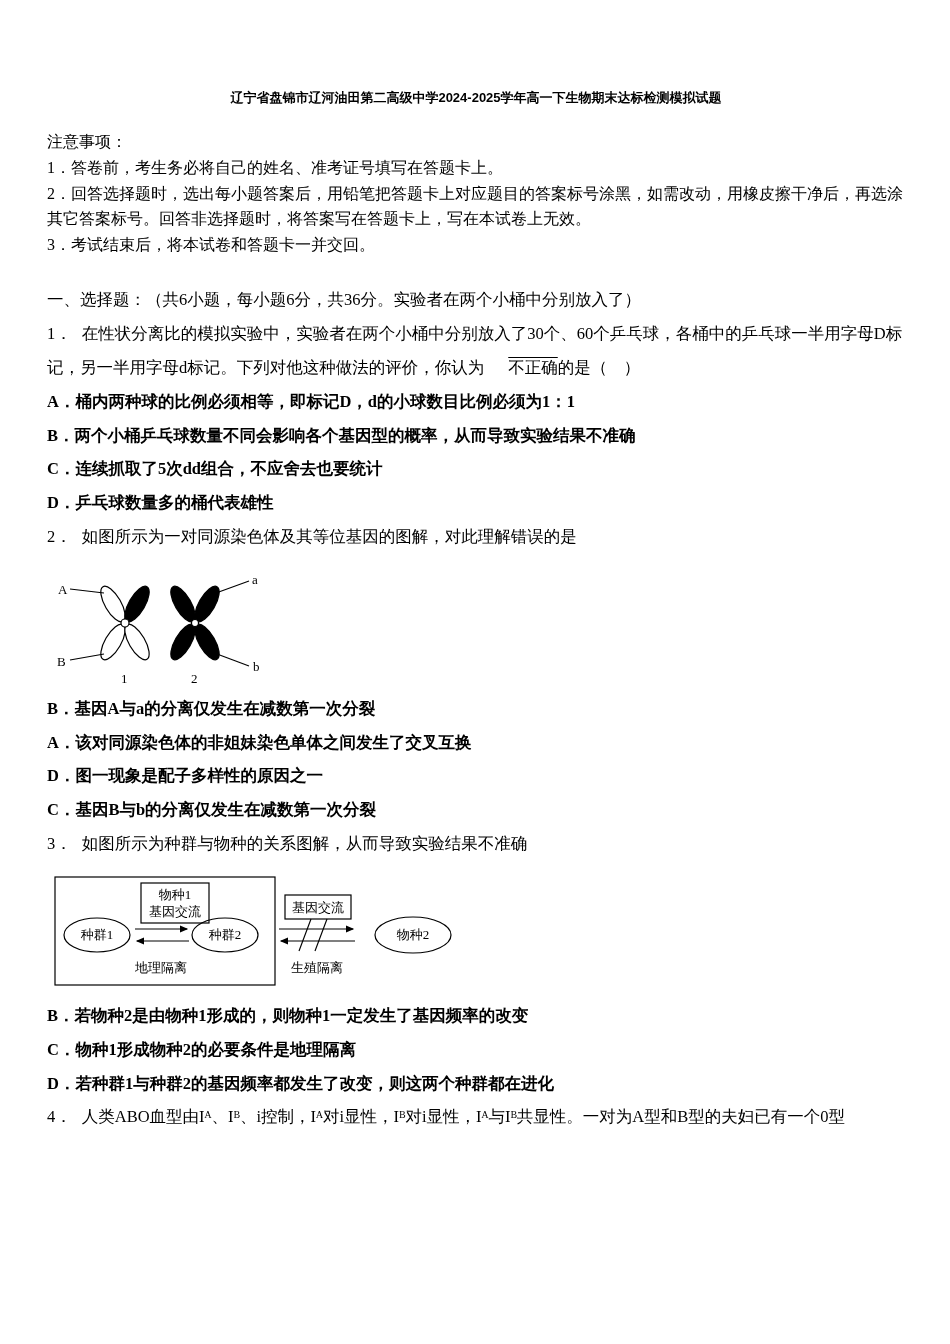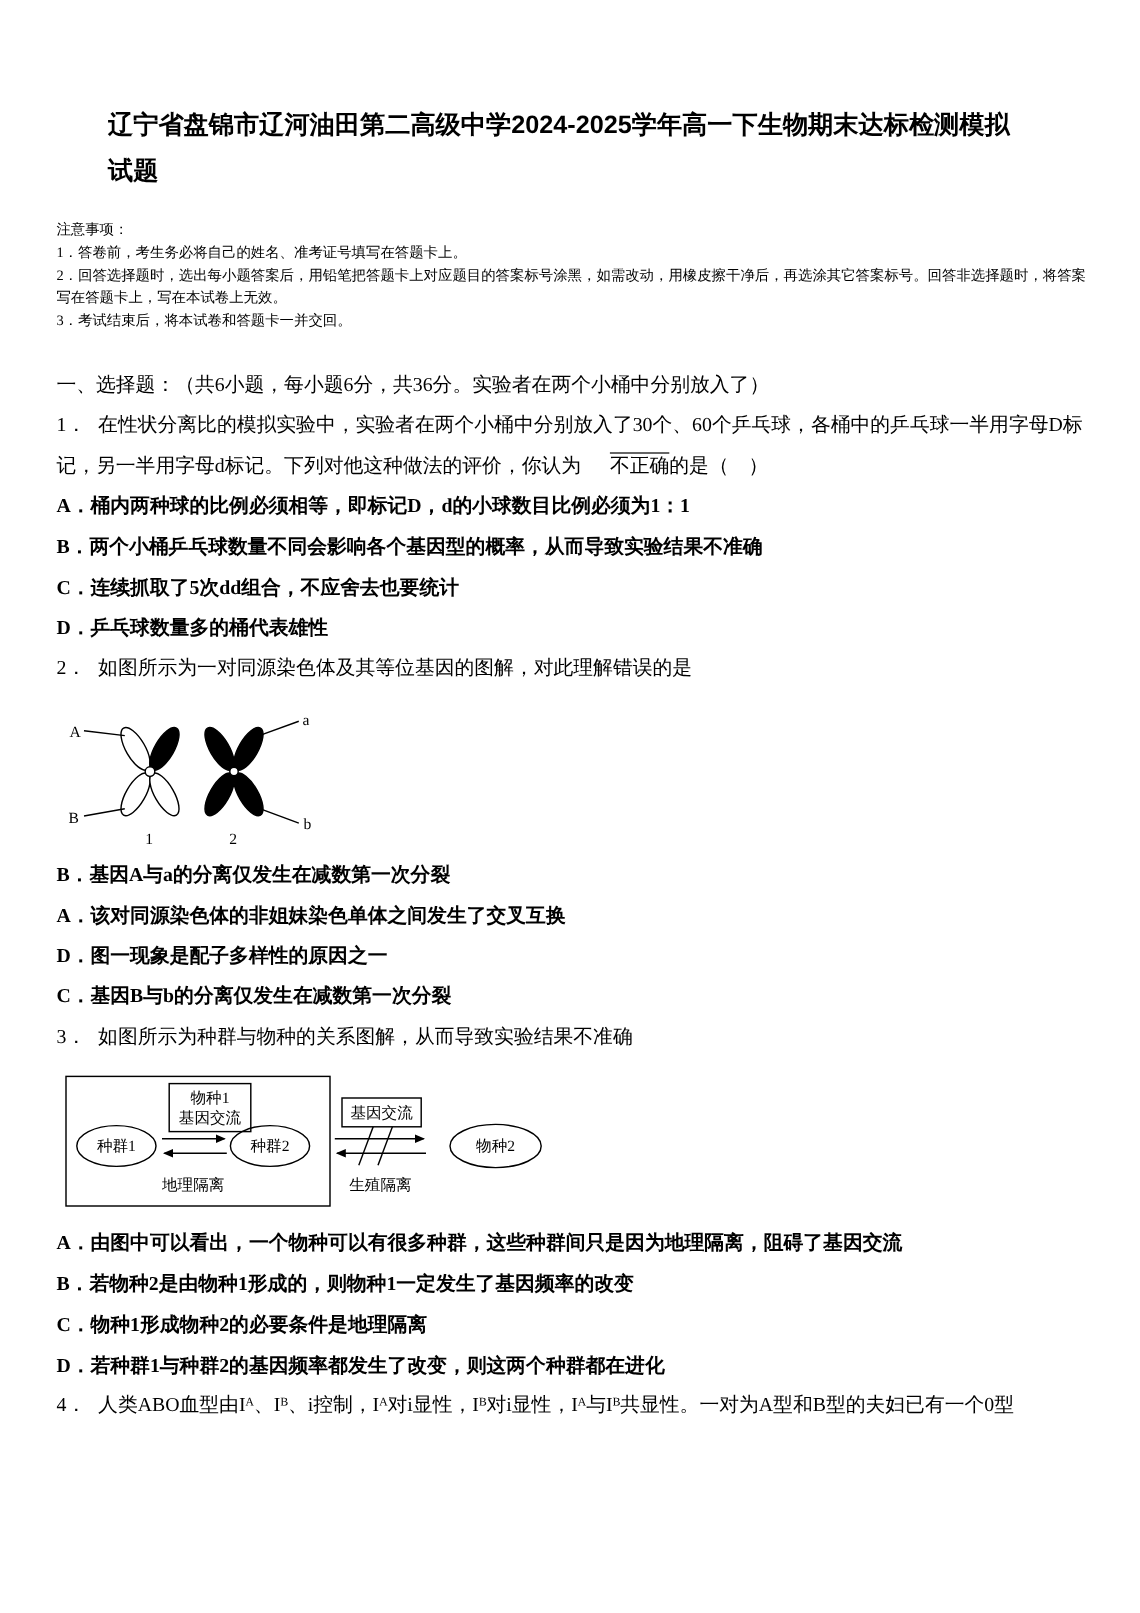--- a/index.html
+++ b/index.html
@@ -9,28 +9,28 @@
     min-height: 1344px;
     margin: 0 auto;
     background: #ffffff;
     color: #000000;
     padding: 86px 45px 40px 47px;
     font-family: "Liberation Serif", "DejaVu Serif", serif;
     font-size: 16.5px;
   }
   .title {
     font-family: "Liberation Sans", "DejaVu Sans", sans-serif;
-    font-size: 21px;
+    font-size: 13px;
     font-weight: 700;
-    text-align: left;
+    text-align: center;
     line-height: 1.8;
     max-width: 772px;
     margin: 0 auto 20px auto;
   }
-  .notice { margin-bottom: 26px; font-size: 12px; }
+  .notice { margin-bottom: 26px; font-size: 16px; }
   .notice-heading { line-height: 1.6; }
   .notice-item { line-height: 1.6; }
   .section-heading { line-height: 2.05; }
   .question { margin: 0; }
   .stem { line-height: 2.05; }
   .stem-bold .stem-text { font-weight: 400; }
   .qnum { margin-right: 10px; }
   .opt { line-height: 2.05; font-weight: 700; }
   .b { font-weight: 400; }
   .ovl { text-decoration: overline; margin-left: 24px; }
@@ -135,21 +135,20 @@
         <text x="172" y="70" text-anchor="middle">种群2</text>
         <text x="122" y="30" text-anchor="middle">物种1</text>
         <text x="122" y="47" text-anchor="middle">基因交流</text>
         <text x="108" y="103" text-anchor="middle">地理隔离</text>
         <text x="265" y="43" text-anchor="middle">基因交流</text>
         <text x="264" y="103" text-anchor="middle">生殖隔离</text>
         <text x="360" y="70" text-anchor="middle">物种2</text>
       </svg>
     </div>
 
-    <div class="opt">A．由图中可以看出，一个物种可以有很多种群，这些种群间只是因为地理隔离，阻碍了基因交流</div>
     <div class="opt">B．若物种2是由物种1形成的，则物种1一定发生了基因频率的改变</div>
     <div class="opt">C．物种1形成物种2的必要条件是地理隔离</div>
     <div class="opt">D．若种群1与种群2的基因频率都发生了改变，则这两个种群都在进化</div>
   </div>
 
   <div class="question stem-bold">
     <div class="stem">
       <span class="qnum">4．</span><span class="stem-text">人类ABO血型由Iᴬ、Iᴮ、i控制，Iᴬ对i显性，Iᴮ对i显性，Iᴬ与Iᴮ共显性。一对为A型和B型的夫妇已有一个0型</span>
     </div>
   </div>

